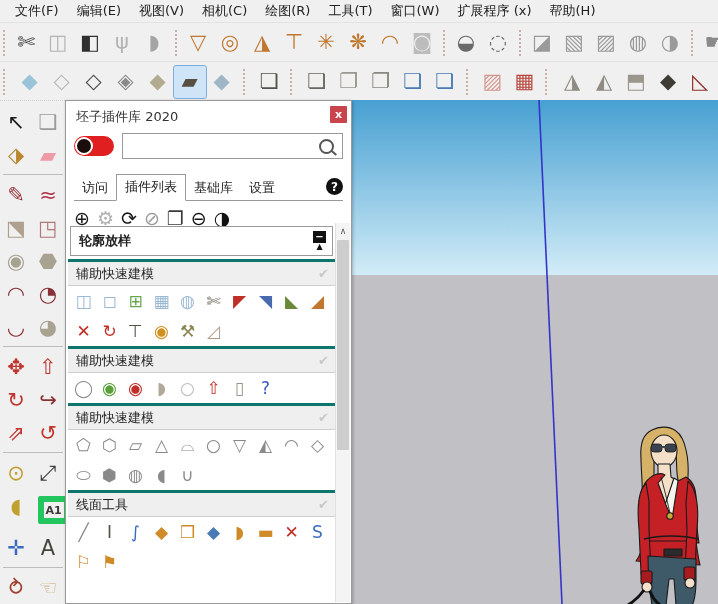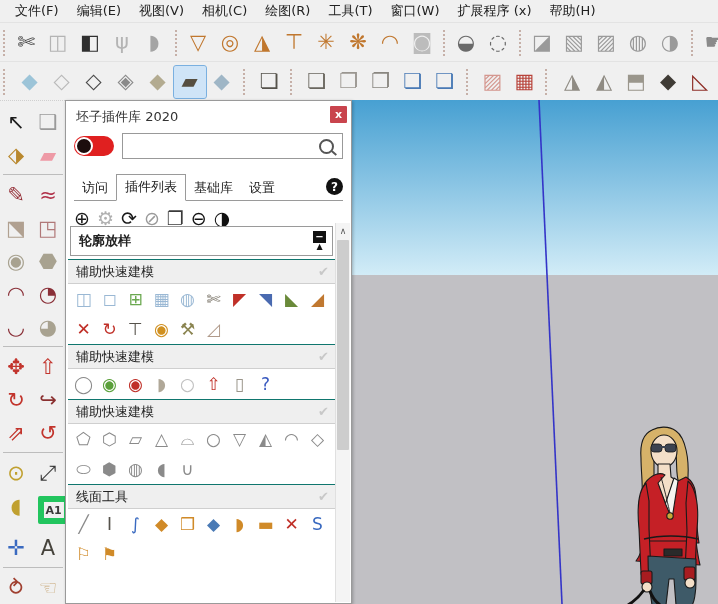--- a/index.html
+++ b/index.html
@@ -118,21 +118,21 @@
   .secbtn{
     width:15px;height:22px;display:flex;flex-direction:column;align-items:center;
     justify-content:center;cursor:pointer;line-height:1;
   }
   .secbtn .a{font-size:8px;color:#111;}
   .secbtn .b{
     width:13px;height:12px;background:#111;color:#fff;font-size:10px;font-weight:bold;
     display:flex;align-items:center;justify-content:center;
   }
   .grp-header{
-    background:#efefef;border-top:1px solid #0f766e;border-bottom:1px solid #cfcfcf;
+    background:#efefef;border-top:3px solid #0f766e;border-bottom:1px solid #cfcfcf;
     height:23px;display:flex;align-items:center;justify-content:space-between;
     padding:0 6px 0 8px;font-size:13px;color:#222;cursor:pointer;
   }
   .grp-check{color:#c8c8c8;font-size:13px;cursor:pointer;}
   .icon-row{display:flex;align-items:center;padding:3px 3px;gap:1px;}
   .p-icon{
     width:25px;height:24px;display:flex;align-items:center;justify-content:center;
     font-size:17px;line-height:1;cursor:pointer;border-radius:2px;
   }
   

